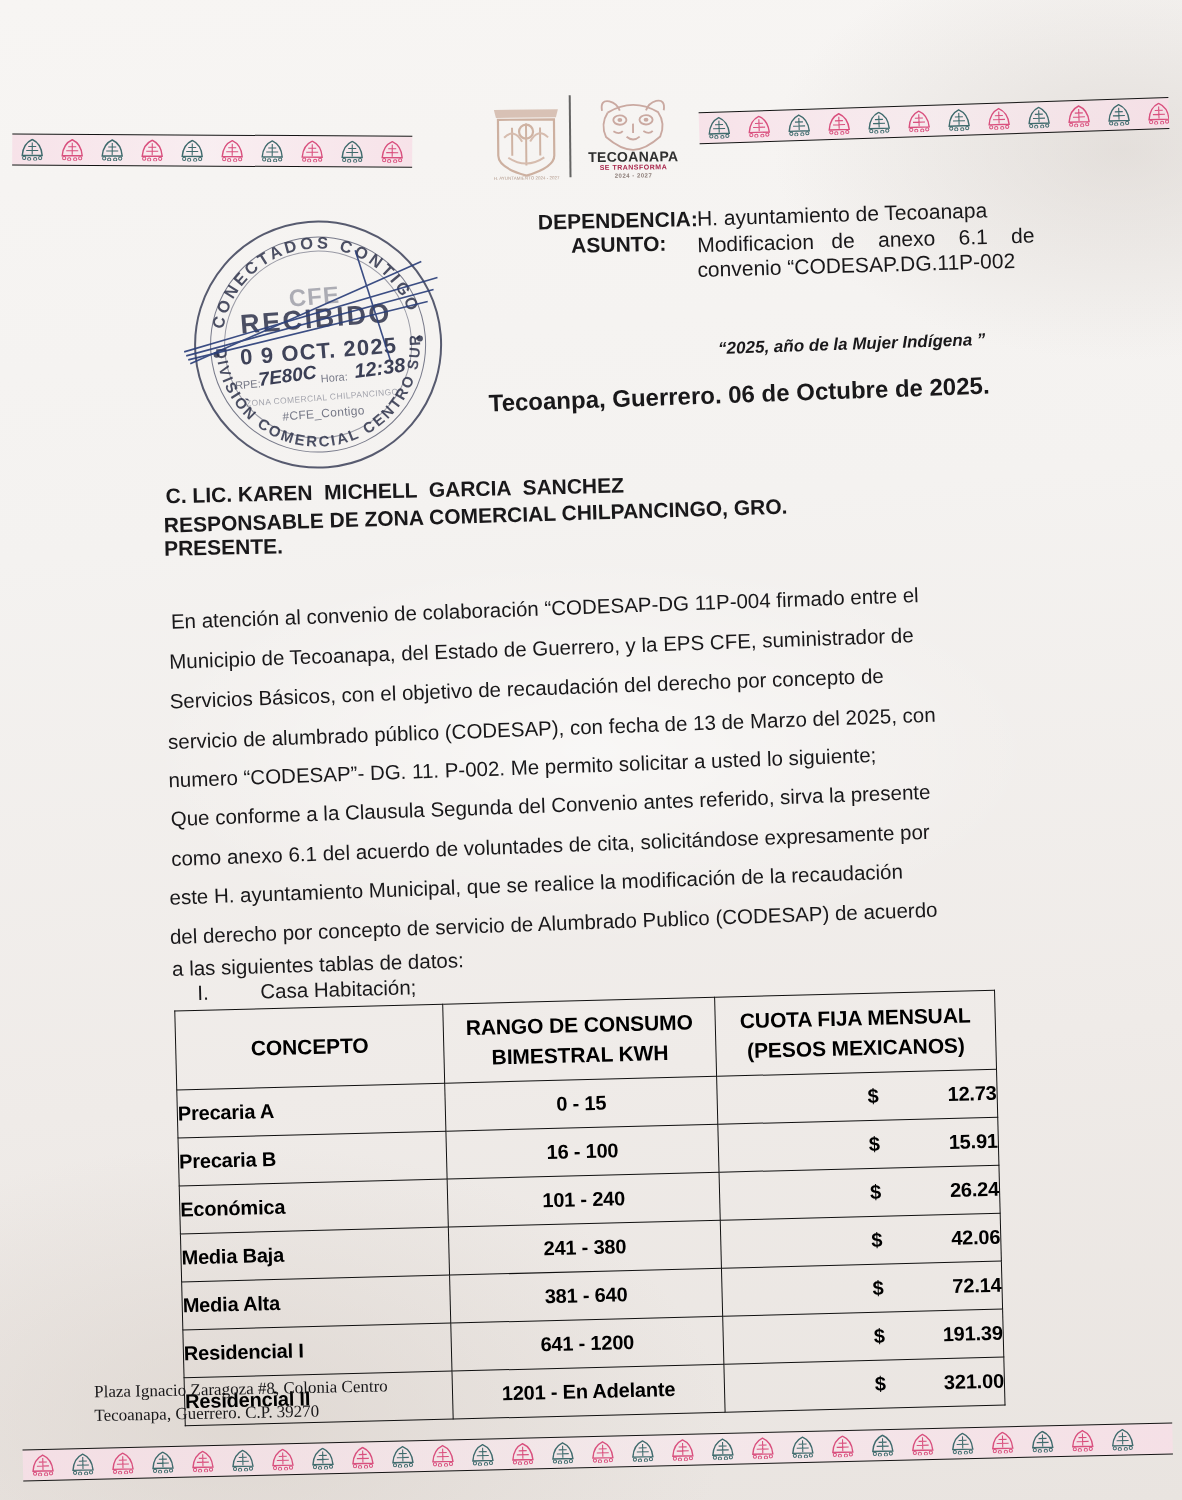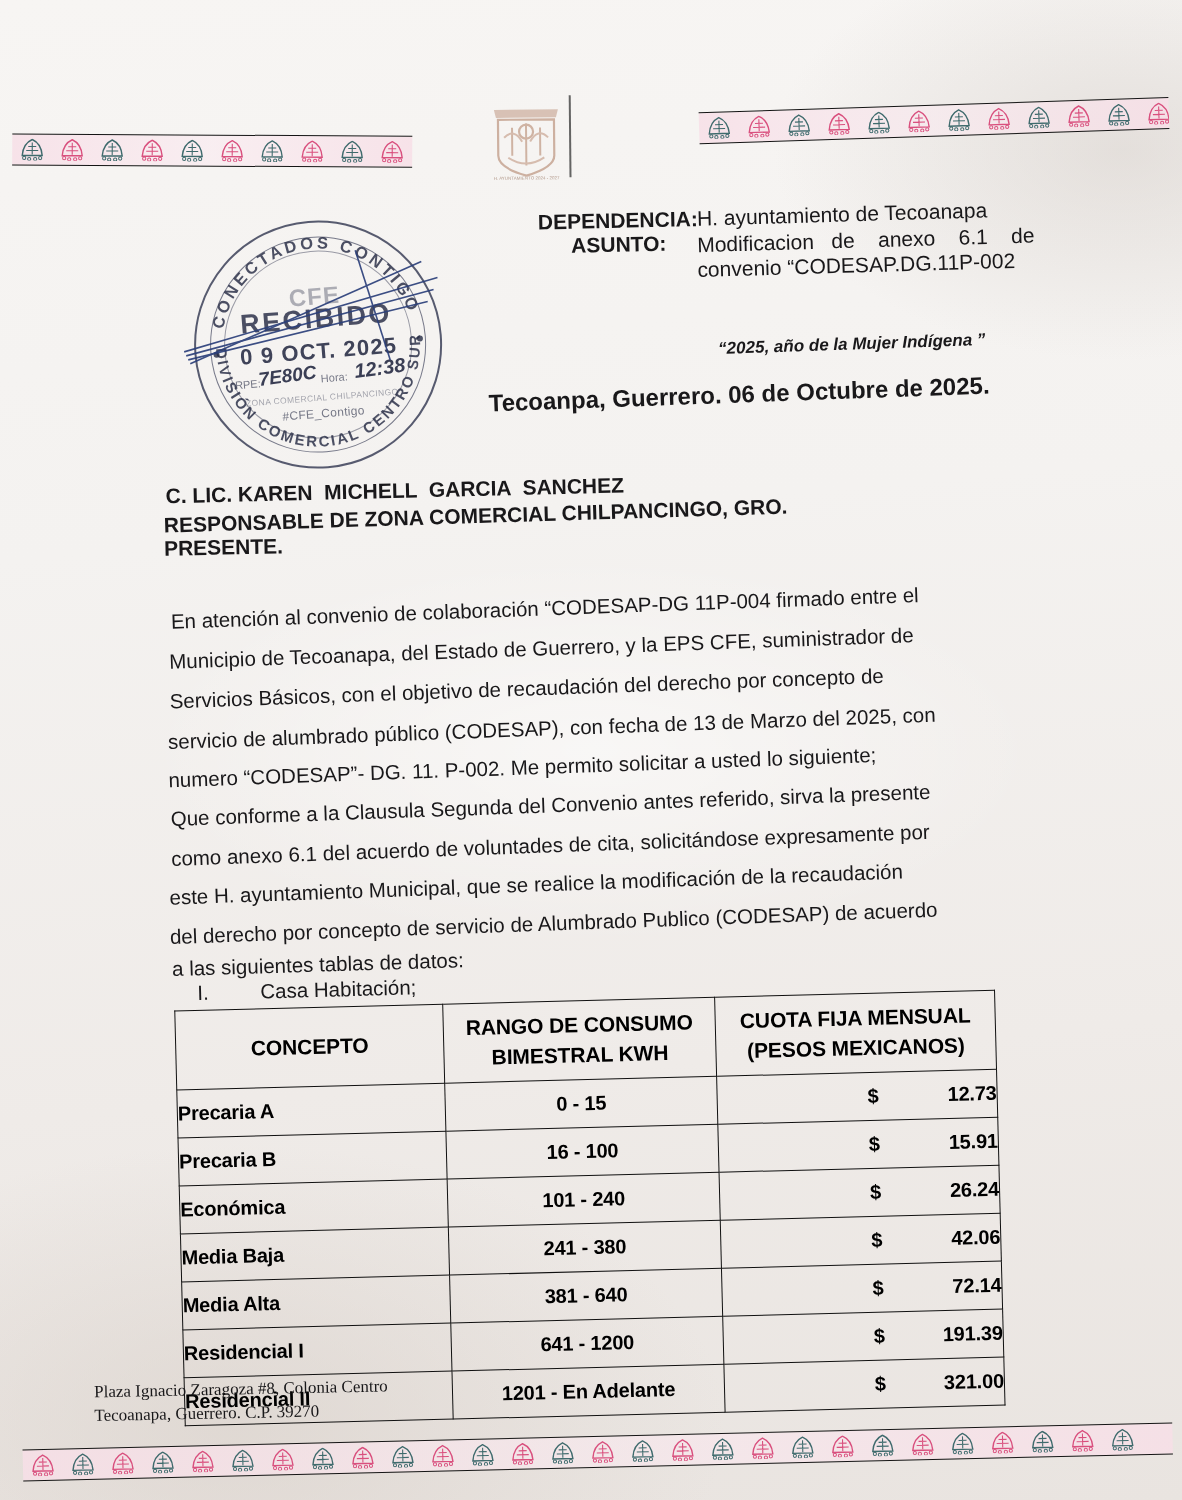--- a/index.html
+++ b/index.html
@@ -351,20 +351,38 @@
         <path d="M40 26 v42 M26 30 v28 M54 30 v28" stroke="#cfb3a3" stroke-width="2"></path>
         <circle cx="40" cy="34" r="7" fill="none" stroke="#cfb3a3" stroke-width="2.2"></circle>
         <path d="M18 40 q10 -10 18 4 M62 40 q-10 -10 -18 4" fill="none" stroke="#d6bcae" stroke-width="2"></path>
         <path d="M22 60 q18 12 36 0" fill="none" stroke="#d6bcae" stroke-width="2"></path>
       </svg>
       <div class="txt" style="left:0px; top:78px; width:80px; font-size:4.5px; color:#b39a8c; text-align:center; white-space:normal;">H. AYUNTAMIENTO 2024 - 2027</div>
     </div>
 
     <div style="position:absolute; left:575px; top:95px; width:1.6px; height:82px; background:#4a4a4a; opacity:.85;"></div>
 
+    <div style="position:absolute; left:592px; top:96px; width:94px; height:88px;">
+      <svg viewBox="0 0 94 62" width="94" height="58" aria-hidden="true">
+        <g fill="none" stroke="#caa9a1" stroke-width="2">
+          <path d="M14 16 Q12 4 22 6 Q30 8 33 16"></path>
+          <path d="M80 16 Q82 4 72 6 Q64 8 61 16"></path>
+          <path d="M20 18 Q47 2 74 18 Q82 30 76 44 Q60 58 47 58 Q34 58 18 44 Q12 30 20 18"></path>
+          <ellipse cx="33" cy="26" rx="7" ry="5"></ellipse>
+          <ellipse cx="61" cy="26" rx="7" ry="5"></ellipse>
+          <path d="M47 30 v10 M40 44 Q47 50 54 44"></path>
+          <path d="M26 38 q6 4 10 0 M58 38 q6 4 10 0"></path>
+        </g>
+        <ellipse cx="33" cy="26" rx="2.6" ry="2.2" fill="#caa9a1"></ellipse>
+        <ellipse cx="61" cy="26" rx="2.6" ry="2.2" fill="#caa9a1"></ellipse>
+      </svg>
+      <div class="txt" style="left:0; top:53px; width:94px; text-align:center; font-size:14px; font-weight:bold; color:#2f2f2f; letter-spacing:0.3px;">TECOANAPA</div>
+      <div class="txt" style="left:0; top:68px; width:94px; text-align:center; font-size:7px; font-weight:bold; color:#a8244a; letter-spacing:0.5px;">SE TRANSFORMA</div>
+      <div class="txt" style="left:0; top:77px; width:94px; text-align:center; font-size:6px; font-weight:bold; color:#8e7f7a; letter-spacing:0.5px;">2024 - 2027</div>
+    </div>
 
     <div class="txt" style="left:543px; top:209px; font-size:21px; font-weight:bold; transform:rotate(-0.7deg);">DEPENDENCIA:</div>
     <div class="txt" style="left:576px; top:233px; font-size:21px; font-weight:bold; transform:rotate(-0.7deg);">ASUNTO:</div>
 
     <div class="txt" style="left:702px; top:205px; font-size:21px; transform:rotate(-1.1deg);">H. ayuntamiento de Tecoanapa</div>
     <div class="txt" style="left:702px; top:231px; font-size:21px; transform:rotate(-1.1deg);">Modificacion   de    anexo    6.1    de</div>
     <div class="txt" style="left:702px; top:256px; font-size:21px; transform:rotate(-1.1deg);">convenio “CODESAP.DG.11P-002</div>
 
     <div id="stamp" style="left:198px; top:218px;">
       <div class="ring"></div>

